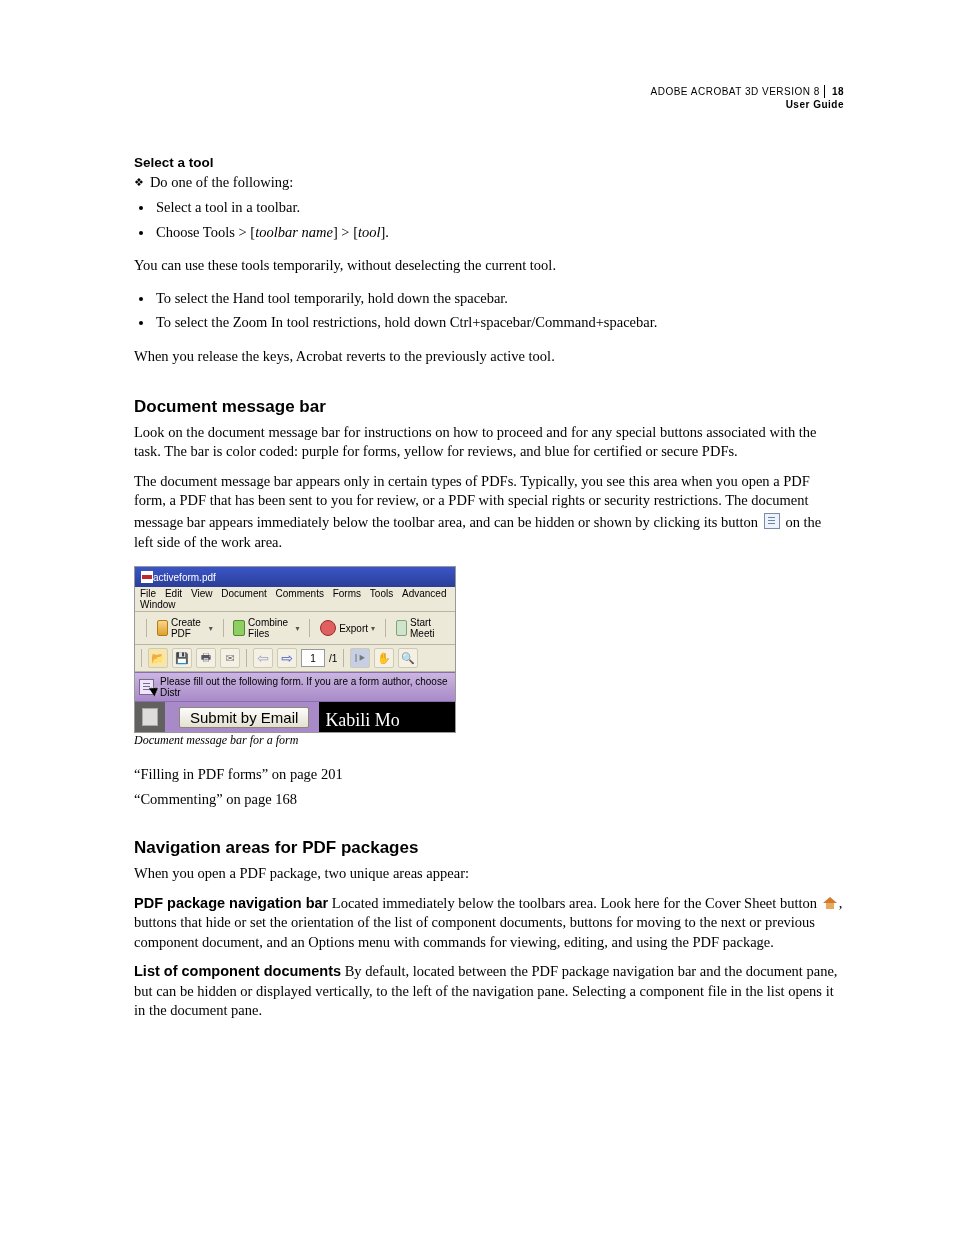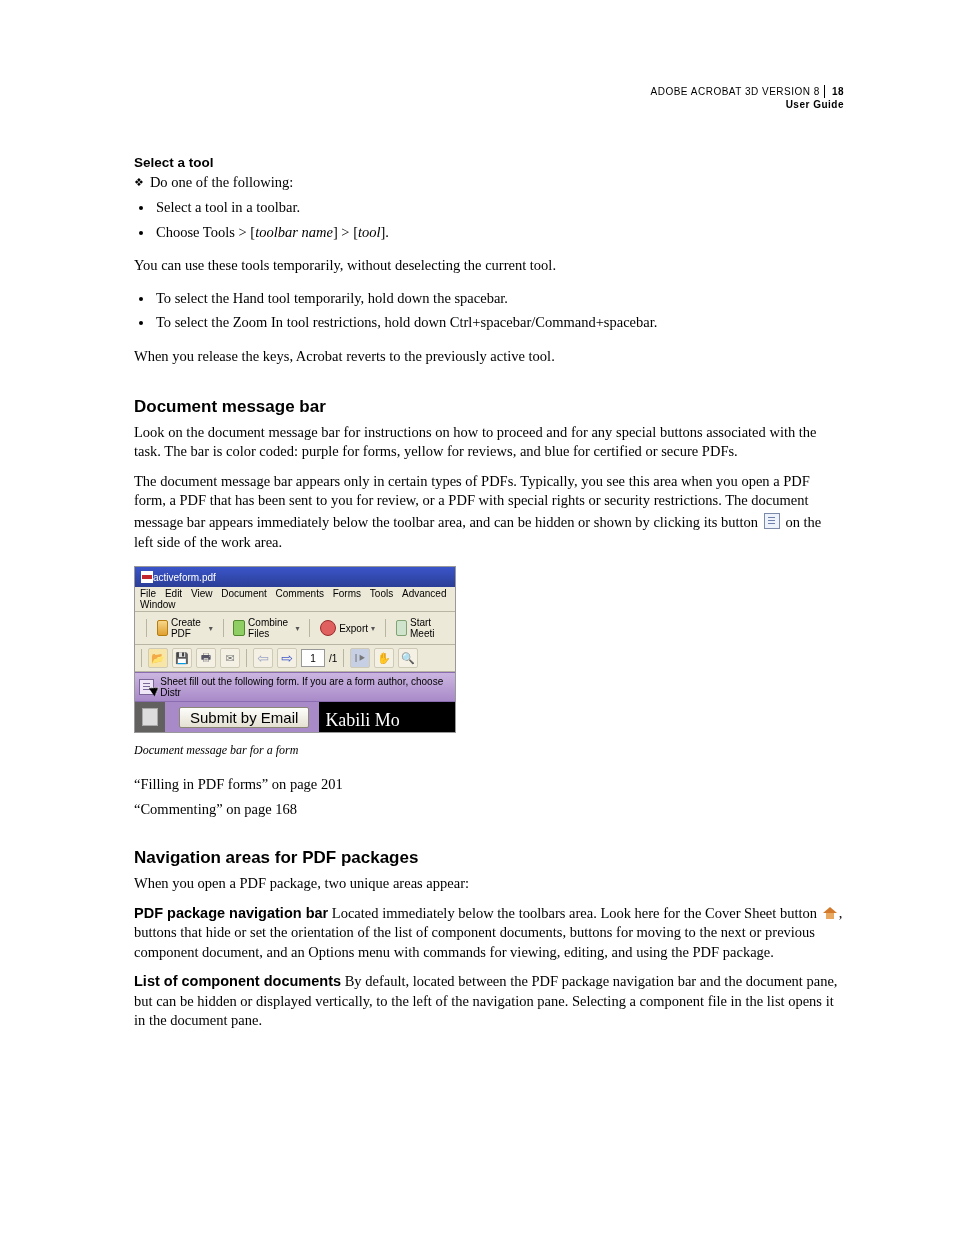--- a/index.html
+++ b/index.html
@@ -101,21 +101,21 @@
   .inline-home::after {
     content: "";
     position: absolute;
     left: 3px; top: 6px;
     width: 8px; height: 6px;
     background: #e8a860;
   }
   .caption {
     font-style: italic;
     font-size: 12px;
-    margin: 10px 0 18px 0;
+    margin: 0 0 18px 0;
   }
   .seealso-list p {
     font-size: 14.5px;
     margin: 0 0 8px 0;
   }
 
   
   .shot {
     width: 320px;
     border: 1px solid #999;
@@ -344,21 +344,21 @@
       <span class="sq nav-arrow active">⇨</span>
       <input class="pageinput" value="1" style="">
       <span>/1</span>
       <span class="tb-sep"></span>
       <span class="sq" style="background:#c6cfe4">I⯈</span>
       <span class="sq">✋</span>
       <span class="sq">🔍</span>
     </div>
     <div class="shot-msgbar">
       <span class="msg-icon"></span>
-      <span>Sheet fill out the following form. If you are a form author, choose Distr</span>
+      <span>Please fill out the following form. If you are a form author, choose Distr</span>
       <span class="cursor-arrow"></span>
     </div>
     <div class="shot-formarea">
       <div class="navpane">
           <span class="pages-ic"></span>
         </div>
       <div class="formbg">
         <span class="submit-btn">Submit by Email</span>
         <span class="kabili">Kabili Mo</span>
       </div>

